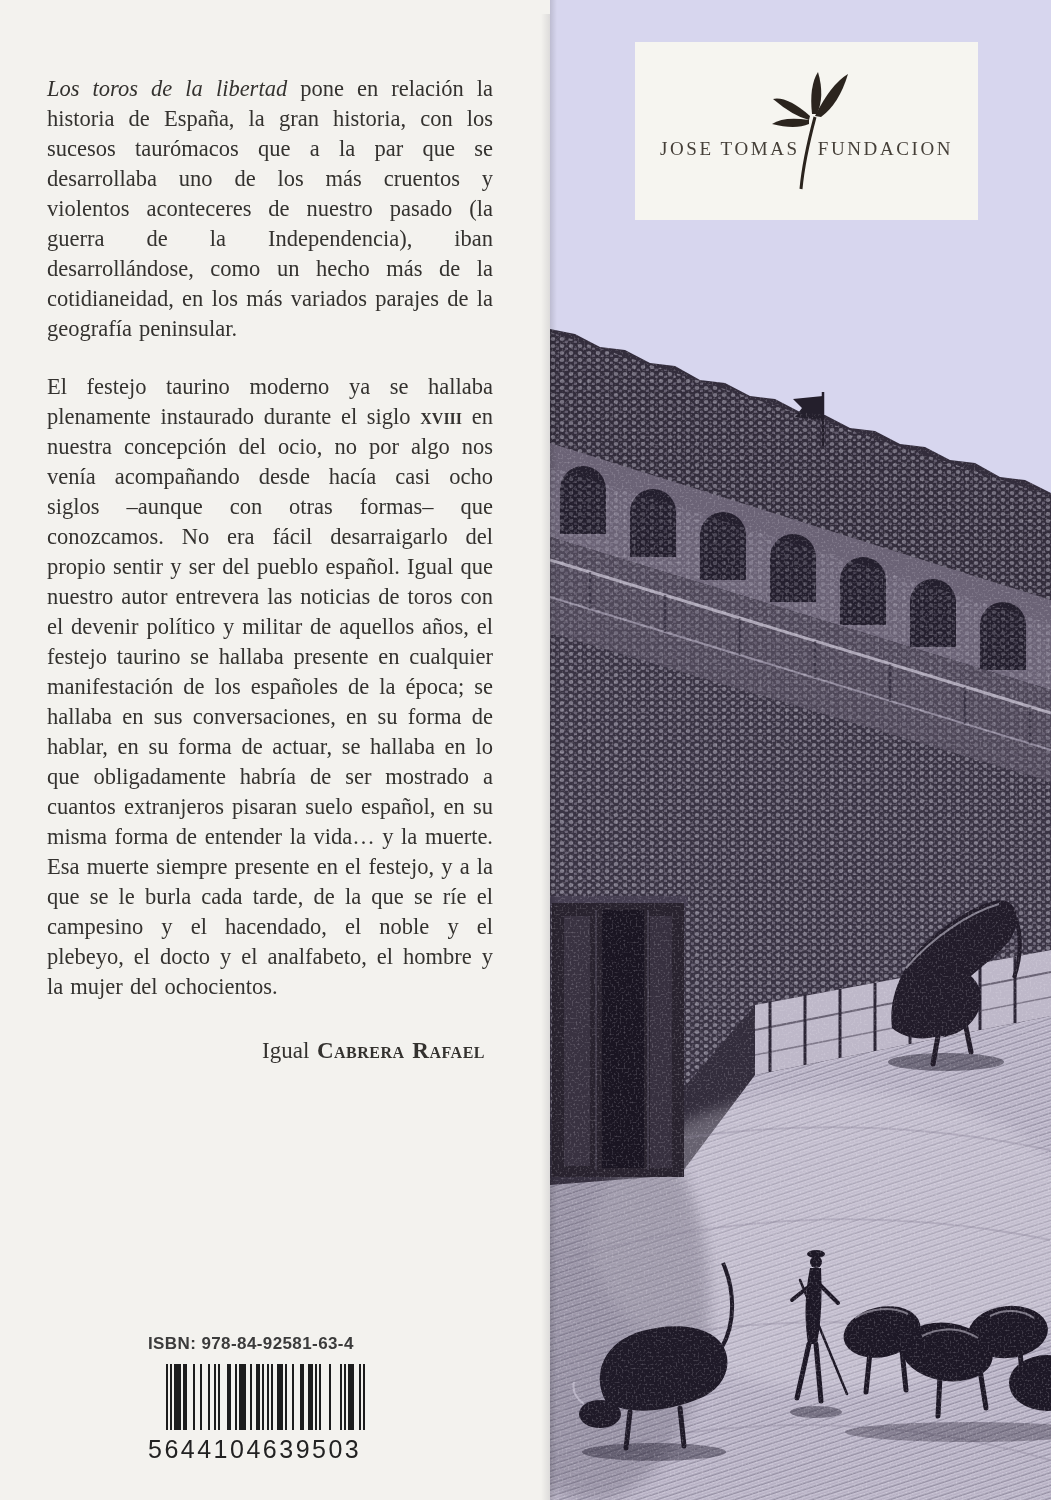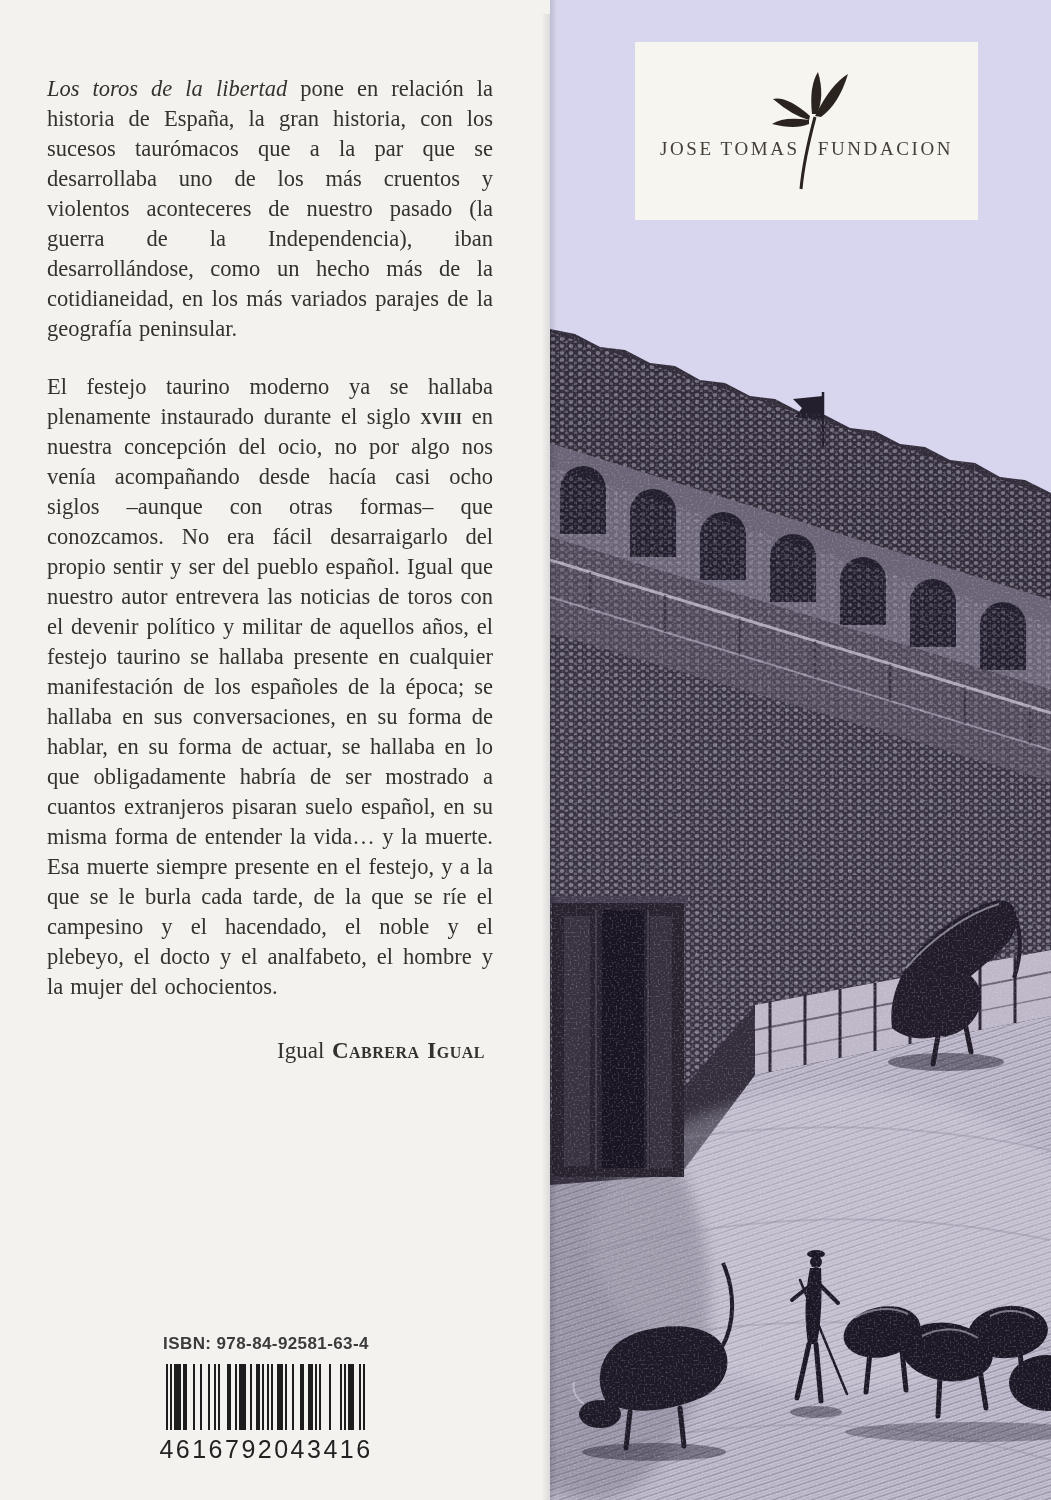--- a/index.html
+++ b/index.html
@@ -18,21 +18,21 @@
     font-family:"Liberation Serif","DejaVu Serif",serif;
     font-size:22.5px;line-height:30px;color:var(--ink);
     text-align:justify;word-spacing:1.5px;}
   .para{margin:0 0 28px 0;}
   .title-it{font-style:italic;}
   .sc{font-variant:small-caps;font-weight:bold;}
   .author{margin:34px 8px 0 0;text-align:right;font-size:23px;}
   .author .lastn{margin-left:.33em;letter-spacing:.5px;}
 
   
-  .isbn-block{position:absolute;left:148px;top:1320px;width:236px;text-align:center;
+  .isbn-block{position:absolute;left:148px;top:1320px;width:236px;text-align:left;
     font-family:"Liberation Sans","DejaVu Sans",sans-serif;color:#3b3b3b;}
   .isbn-label{font-size:17px;font-weight:bold;letter-spacing:.4px;}
   .barcode{display:flex;width:200px;height:66px;margin:10px auto 0 auto;}
   .barcode .bar{flex:0 0 2.1px;background:#1d1d1d;}
   .barcode .sp{flex:0 0 2.1px;background:transparent;}
   .isbn-digits{margin-top:5px;font-size:25px;letter-spacing:2.5px;color:#222;}
 
   
   .right-panel{position:absolute;left:550px;top:0;width:501px;height:1500px;background:var(--panel-bg);}
   .engraving{position:absolute;left:0;top:0;width:501px;height:1500px;display:block;}
@@ -46,21 +46,21 @@
 </style>
 </head>
 <body>
 
 <div class="cover">
 
   <div class="left-page">
     <div class="text-col">
       <p class="para"><em class="title-it">Los toros de la libertad</em><span> pone en relación la historia de España, la gran historia, con los sucesos taurómacos que a la par que se desarrollaba uno de los más cruentos y violentos aconteceres de nuestro pasado (la guerra de la Independencia), iban desarrollándose, como un hecho más de la cotidianeidad, en los más variados parajes de la geografía peninsular.</span></p>
       <p class="para"><span>El festejo taurino moderno ya se hallaba plenamente instaurado durante el siglo </span><span class="sc">xviii</span><span> en nuestra concepción del ocio, no por algo nos venía acompañando desde hacía casi ocho siglos –aunque con otras formas– que conozcamos. No era fácil desarraigarlo del propio sentir y ser del pueblo español. Igual que nuestro autor entrevera las noticias de toros con el devenir político y militar de aquellos años, el festejo taurino se hallaba presente en cualquier manifestación de los españoles de la época; se hallaba en sus conversaciones, en su forma de hablar, en su forma de actuar, se hallaba en lo que obligadamente habría de ser mostrado a cuantos extranjeros pisaran suelo español, en su misma forma de entender la vida… y la muerte. Esa muerte siempre presente en el festejo, y a la que se le burla cada tarde, de la que se ríe el campesino y el hacendado, el noble y el plebeyo, el docto y el analfabeto, el hombre y la mujer del ochocientos.</span></p>
-      <p class="author"><span>Igual</span><span class="sc lastn">Cabrera Igual</span></p>
+      <p class="author"><span>Igual</span><span class="sc lastn">Cabrera Rafael</span></p>
     </div>
 
     <div class="isbn-block">
       <div class="isbn-label">ISBN: 978-84-92581-63-4</div>
       <div class="barcode">
           <span class="bar"></span>
           <span class="sp"></span>
           <span class="bar"></span>
           <span class="sp"></span>
           <span class="bar"></span>
@@ -148,21 +148,21 @@
           <span class="sp"></span>
           <span class="bar"></span>
           <span class="bar"></span>
           <span class="bar"></span>
           <span class="sp"></span>
           <span class="sp"></span>
           <span class="bar"></span>
           <span class="sp"></span>
           <span class="bar"></span>
         </div>
-      <div class="isbn-digits">4616792043416</div>
+      <div class="isbn-digits">5644104639503</div>
     </div>
   </div>
 
   <div class="right-panel">
 
     <svg class="engraving" viewBox="0 0 501 1500" xmlns="http://www.w3.org/2000/svg">
       <defs>
         <path id="massP" d="M0,329 L25,334 L50,347 L75,350 L100,363 L125,366 L150,380 L175,383 L200,396 L225,399 L250,412 L275,415 L300,428 L325,431 L350,444 L375,447 L400,460 L425,463 L450,477 L475,480 L501,493 L501,1500 L0,1500 Z"></path>
         <clipPath id="massClip">
             <use href="#massP"></use>

